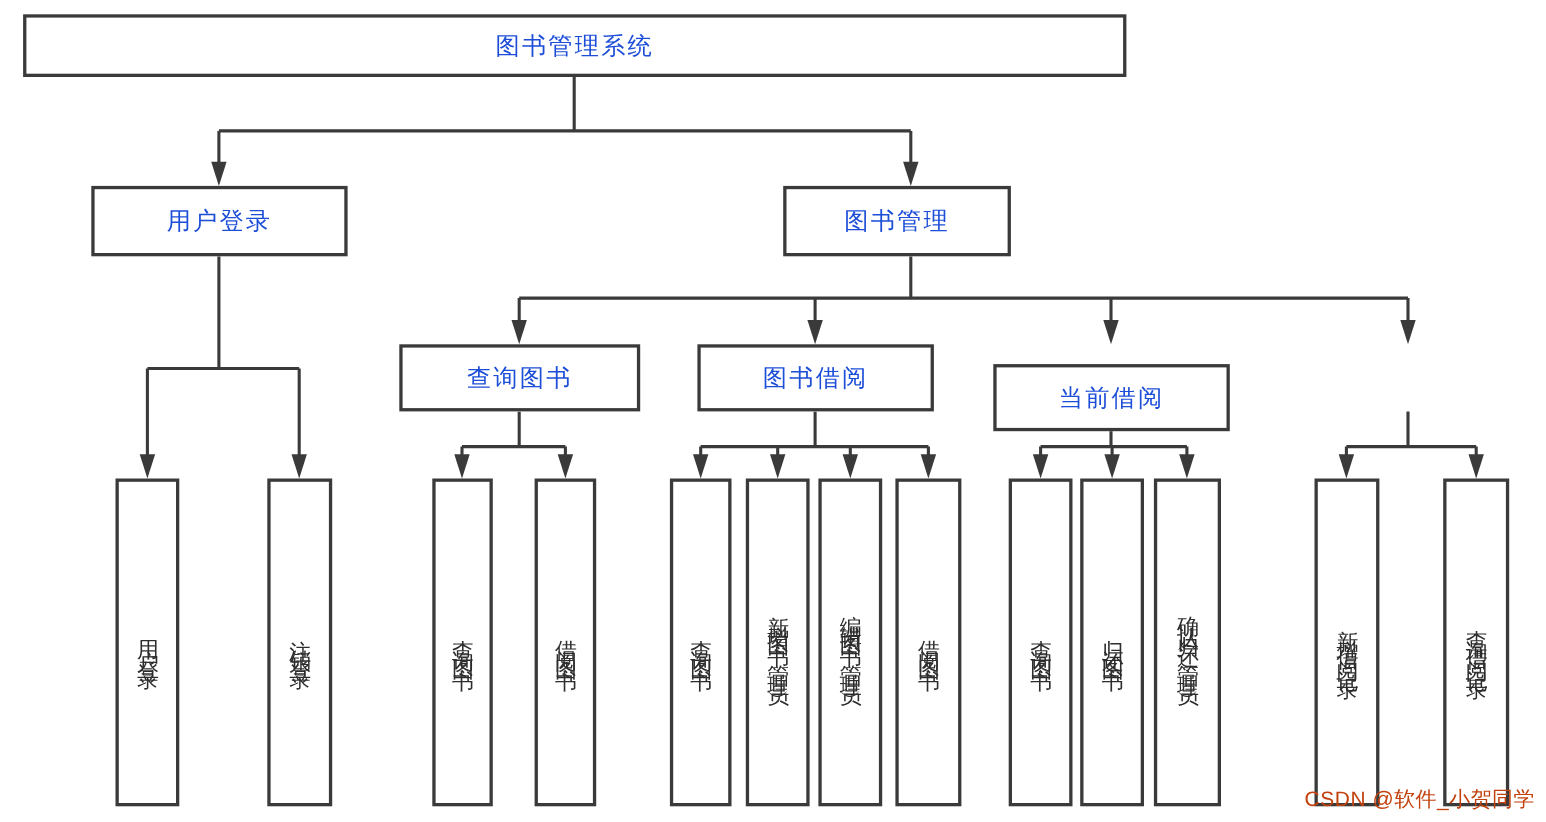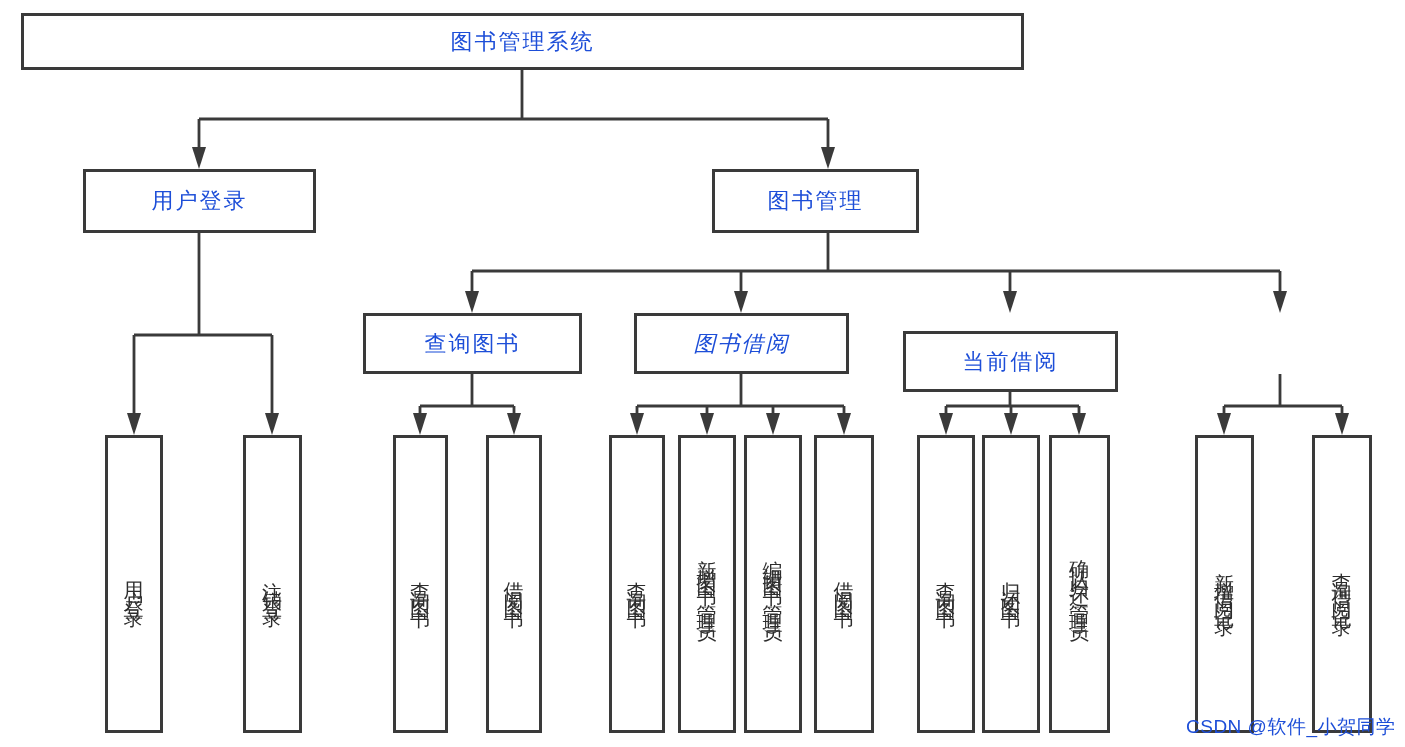--- a/index.html
+++ b/index.html
@@ -48,21 +48,21 @@
     letter-spacing: 9px;
     color: #2d2d2d;
     z-index: 2;
   }
   .watermark {
     position: absolute;
     left: 1186px;
     top: 714px;
     font-size: 19px;
     letter-spacing: 0.5px;
-    color: #1d4ed8;
+    color: #c2410c;
     z-index: 5;
     white-space: nowrap;
   }
 </style>
 </head>
 <body>
 
 <div class="stage">
 
   <svg class="connectors" viewBox="0 0 1405 747" xmlns="http://www.w3.org/2000/svg">
@@ -104,21 +104,21 @@
       <polygon points="1335,413 1349,413 1342,435"></polygon>
     </g>
   </svg>
 
   <div class="hbox" style="left:21px; top:13px; width:1003px; height:57px;">图书管理系统</div>
 
   <div class="hbox" style="left:83px; top:169px; width:233px; height:64px;">用户登录</div>
   <div class="hbox" style="left:712px; top:169px; width:207px; height:64px;">图书管理</div>
 
   <div class="hbox" style="left:363px; top:313px; width:219px; height:61px;">查询图书</div>
-  <div class="hbox" style="left:634px; top:313px; width:215px; height:61px;font-style:italic;">图书借阅</div>
+  <div class="hbox" style="left:634px; top:313px; width:215px; height:61px;">图书借阅</div>
   <div class="hbox" style="left:903px; top:331px; width:215px; height:61px;">当前借阅</div>
 
   <div class="vbox" style="left:105px; width:58px;">用户登录</div>
   <div class="vbox" style="left:243px; width:59px;">注销登录</div>
 
   <div class="vbox" style="left:393px; width:55px;">查询图书</div>
   <div class="vbox" style="left:486px; width:56px;">借阅图书</div>
 
   <div class="vbox" style="left:609px; width:56px;">查询图书</div>
   <div class="vbox" style="left:678px; width:58px;">新增图书（管理员）</div>

